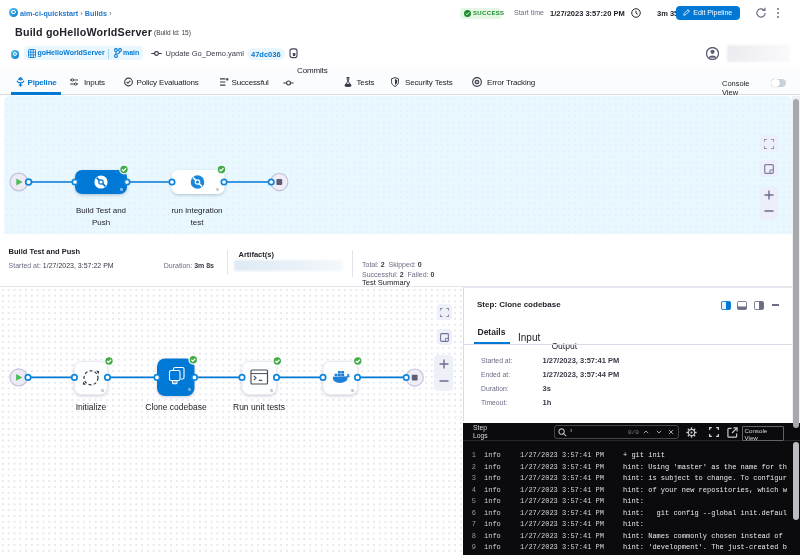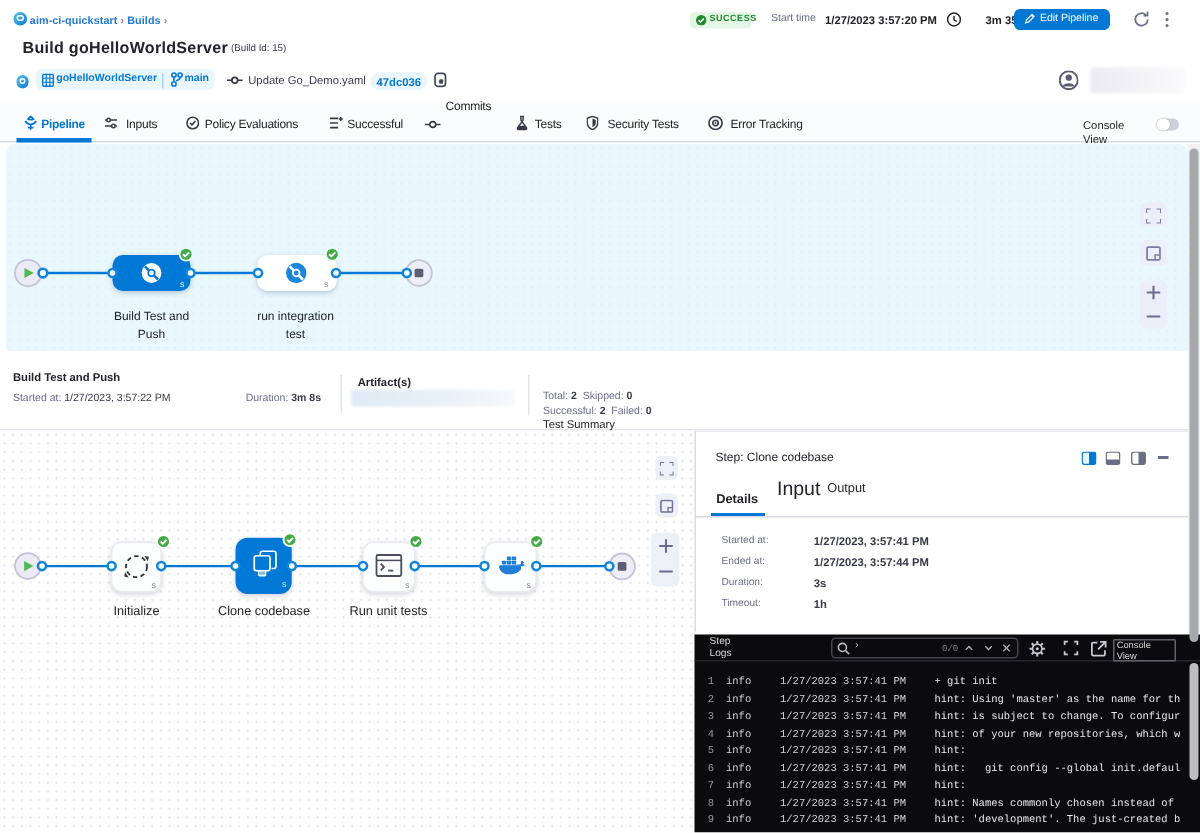--- a/index.html
+++ b/index.html
@@ -311,39 +311,39 @@
   <svg class="abs" style="left:440px;top:332.5px;" width="9" height="9" viewBox="0 0 10 10">
       <rect x="0.7" y="0.7" width="8.6" height="8.6" rx="1" fill="none" stroke="#73739a" stroke-width="1.2"></rect>
       <path d="M6 9.3 v-3.3 h3.3" fill="none" stroke="#73739a" stroke-width="1"></path>
     </svg>
   <div class="abs" style="left:434px;top:354.5px;width:19px;height:36.5px;background:#eef0f8;border-radius:4px;"></div>
   <svg class="abs" style="left:437.5px;top:358px;" width="12" height="30" viewBox="0 0 12 30">
       <path d="M6 1.5 v9 M1.5 6 h9 M1.5 23 h9" stroke="#6b6b90" stroke-width="1.4"></path>
     </svg>
 
   <div class="abs" style="left:463px;top:287px;width:337px;height:134px;background:#fff;border-left:1px solid #d9dae5;border-top:1px solid #e8e9f0;"></div>
-  <div class="abs dark" style="left:477px;top:299.5px;font-size:8px;font-weight:normal;">Step: Clone codebase</div>
+  <div class="abs dark" style="left:477px;top:299.5px;font-size:8px;font-weight:bold;">Step: Clone codebase</div>
 
   <svg class="abs" style="left:720.5px;top:300.5px;" width="10" height="9" viewBox="0 0 11 10">
       <rect x="0.5" y="0.5" width="10" height="9" rx="1.5" fill="#e8f4fc" stroke="#0278d5" stroke-width="1"></rect>
       <path d="M5.5 0.5 h3.5 a1.5 1.5 0 0 1 1.5 1.5 v6 a1.5 1.5 0 0 1 -1.5 1.5 h-3.5 Z" fill="#0278d5"></path>
     </svg>
   <svg class="abs" style="left:737px;top:300.5px;" width="10" height="9" viewBox="0 0 11 10">
       <rect x="0.5" y="0.5" width="10" height="9" rx="1.5" fill="#fff" stroke="#6b6d85" stroke-width="1"></rect>
       <path d="M0.5 6 h10 v2 a1.5 1.5 0 0 1 -1.5 1.5 h-7 A1.5 1.5 0 0 1 0.5 8 Z" fill="#6b6d85"></path>
     </svg>
   <svg class="abs" style="left:754px;top:300.5px;" width="10" height="9" viewBox="0 0 11 10">
       <rect x="0.5" y="0.5" width="10" height="9" rx="1.5" fill="#fff" stroke="#6b6d85" stroke-width="1"></rect>
       <path d="M5.5 0.5 h3.5 a1.5 1.5 0 0 1 1.5 1.5 v6 a1.5 1.5 0 0 1 -1.5 1.5 h-3.5 Z" fill="#6b6d85"></path>
     </svg>
   <div class="abs" style="left:771.5px;top:304px;width:7.5px;height:1.6px;background:#6b6d85;"></div>
 
   <div class="abs dark" style="left:477.5px;top:326.5px;font-size:8.5px;font-weight:bold;">Details</div>
-  <div class="abs dark" style="left:518px;top:318px;font-size:13px;">Input</div>
-  <div class="abs dark" style="left:551.5px;top:320px;font-size:8.5px;">Output</div>
+  <div class="abs dark" style="left:518px;top:332px;font-size:10px;">Input</div>
+  <div class="abs dark" style="left:551.5px;top:341px;font-size:8.5px;">Output</div>
   <div class="abs" style="left:464px;top:343.5px;width:336px;height:1px;background:#d9dae5;"></div>
   <div class="abs" style="left:473.5px;top:341.5px;width:36.5px;height:2.5px;background:#0278d5;"></div>
 
   <div class="abs gray" style="left:481px;top:357px;font-size:6.8px;">Started at:</div>
   <div class="abs navy b" style="left:542.5px;top:356px;font-size:7.5px;">1/27/2023, 3:57:41 PM</div>
   <div class="abs gray" style="left:481px;top:371px;font-size:6.8px;">Ended at:</div>
   <div class="abs navy b" style="left:542.5px;top:370px;font-size:7.5px;">1/27/2023, 3:57:44 PM</div>
   <div class="abs gray" style="left:481px;top:385px;font-size:6.8px;">Duration:</div>
   <div class="abs navy b" style="left:542.5px;top:384px;font-size:7.5px;">3s</div>
   <div class="abs gray" style="left:481px;top:399px;font-size:6.8px;">Timeout:</div>

